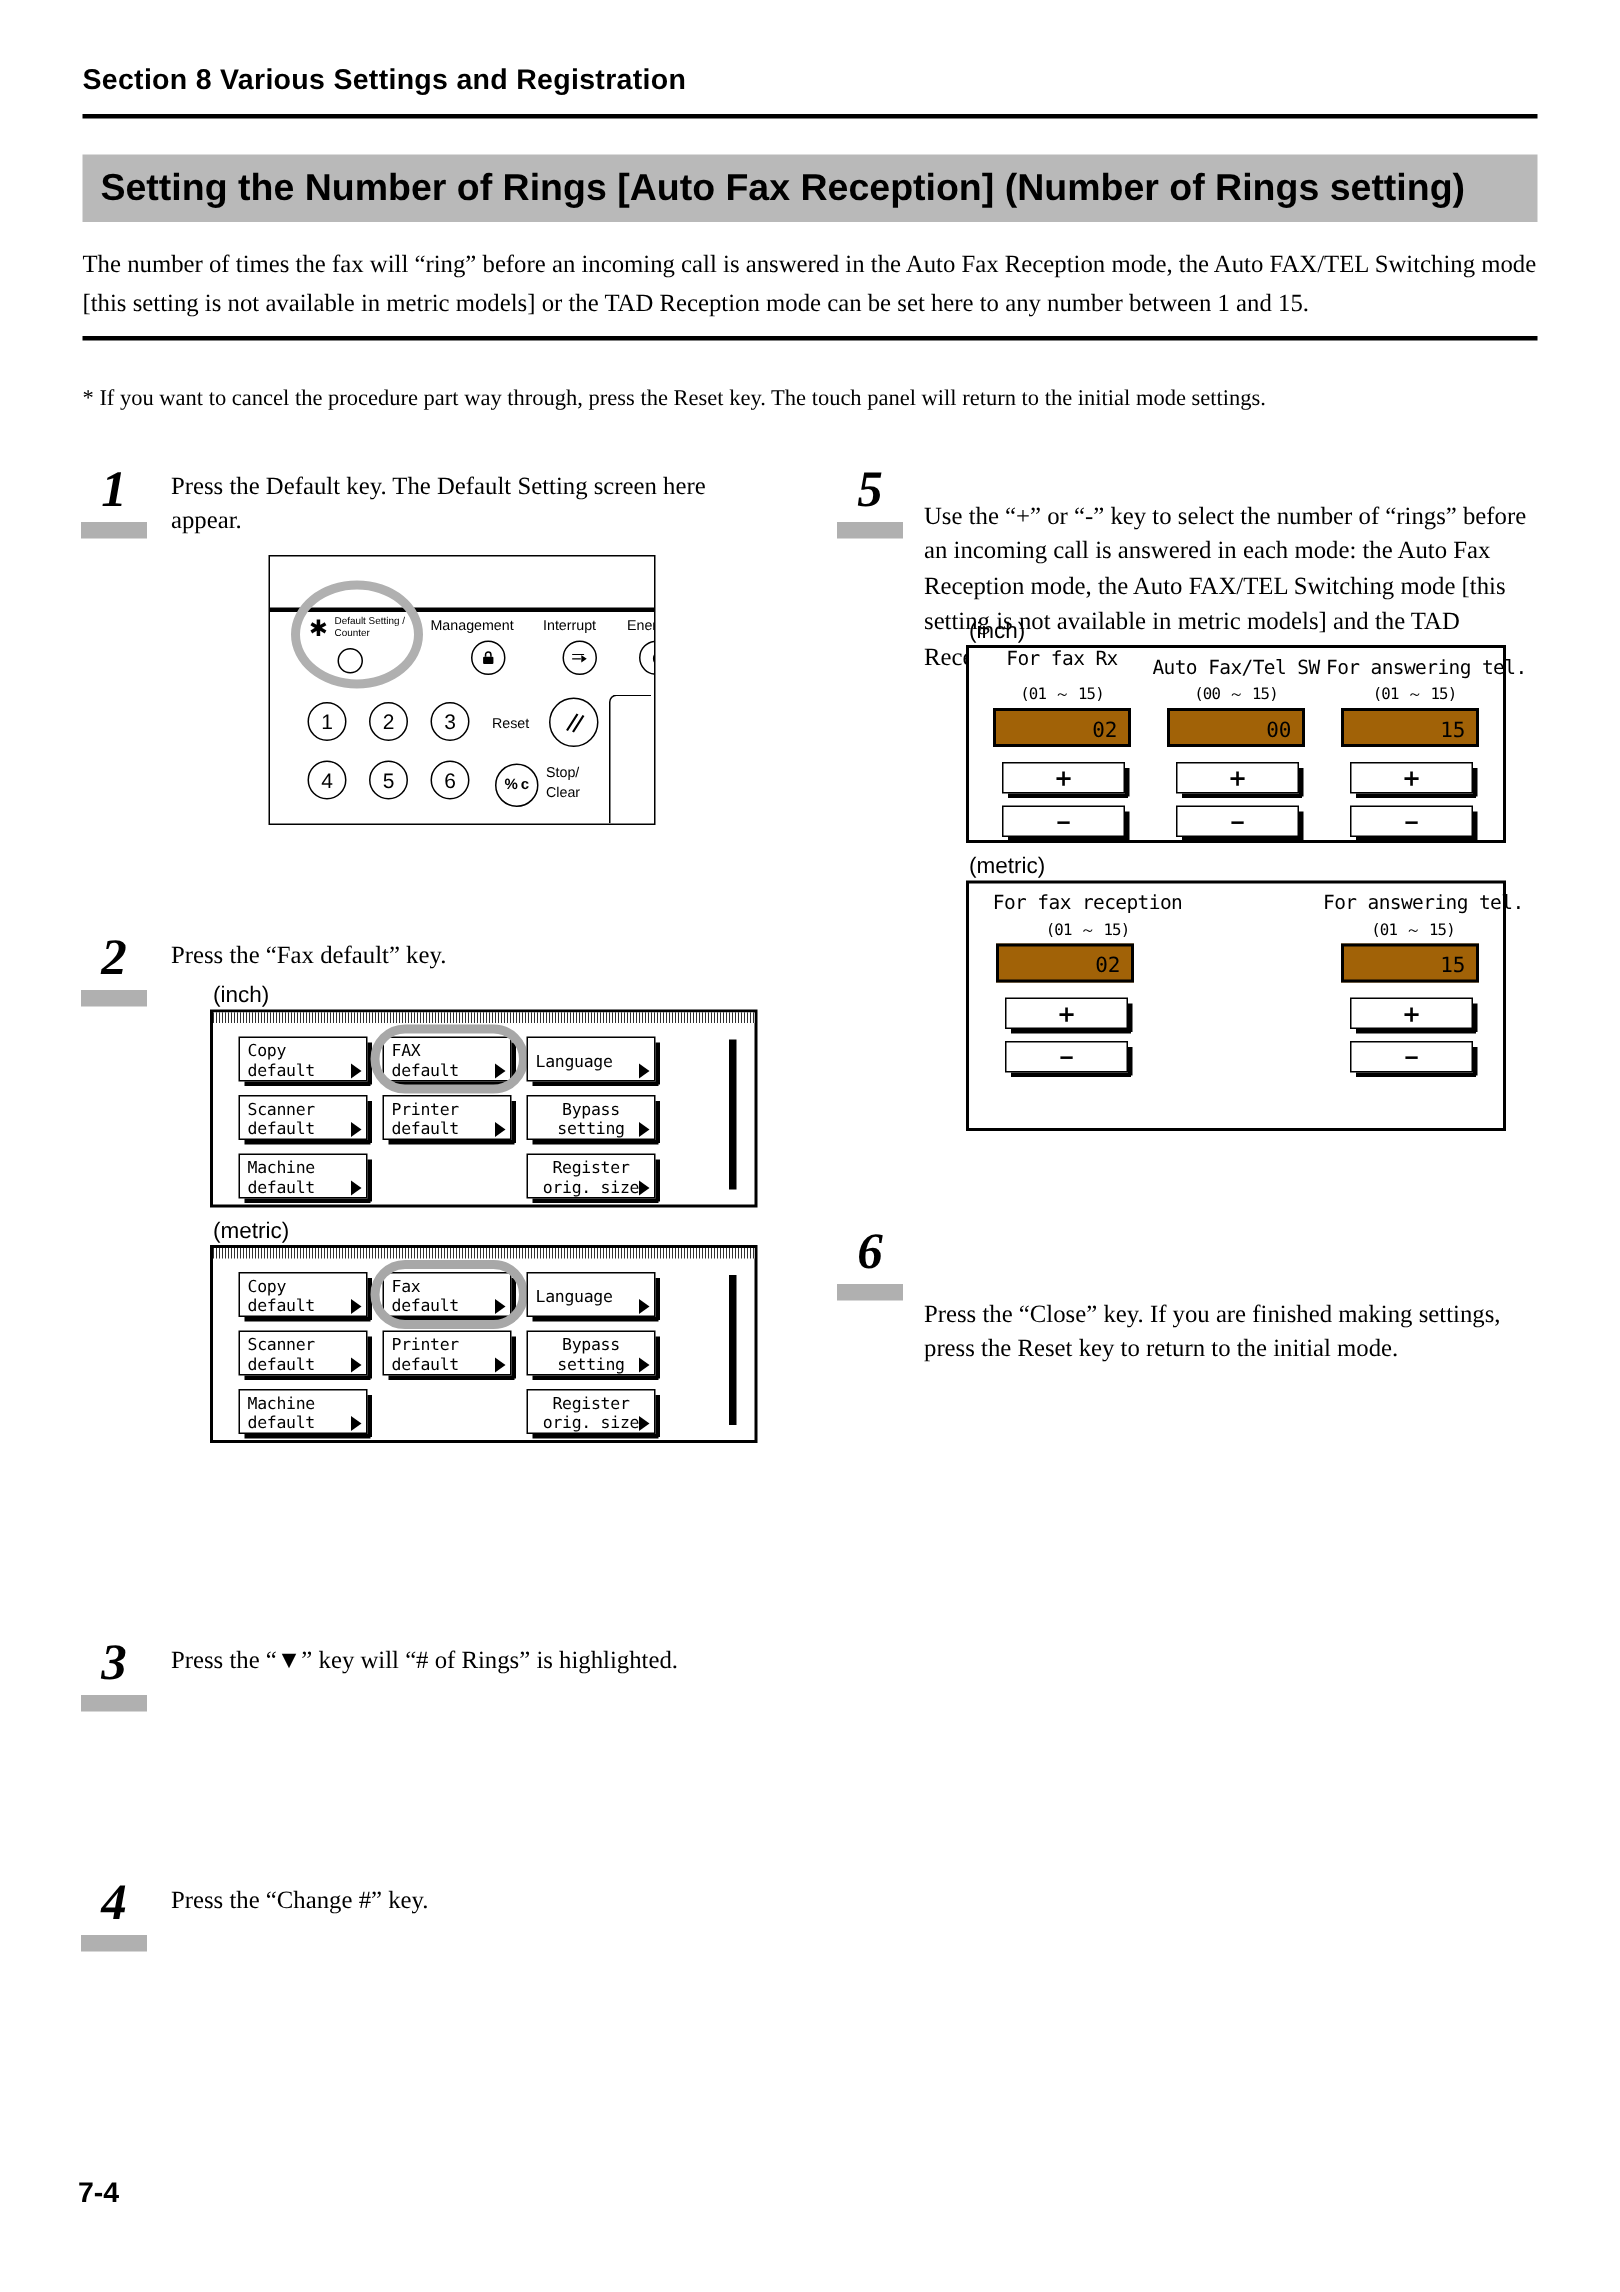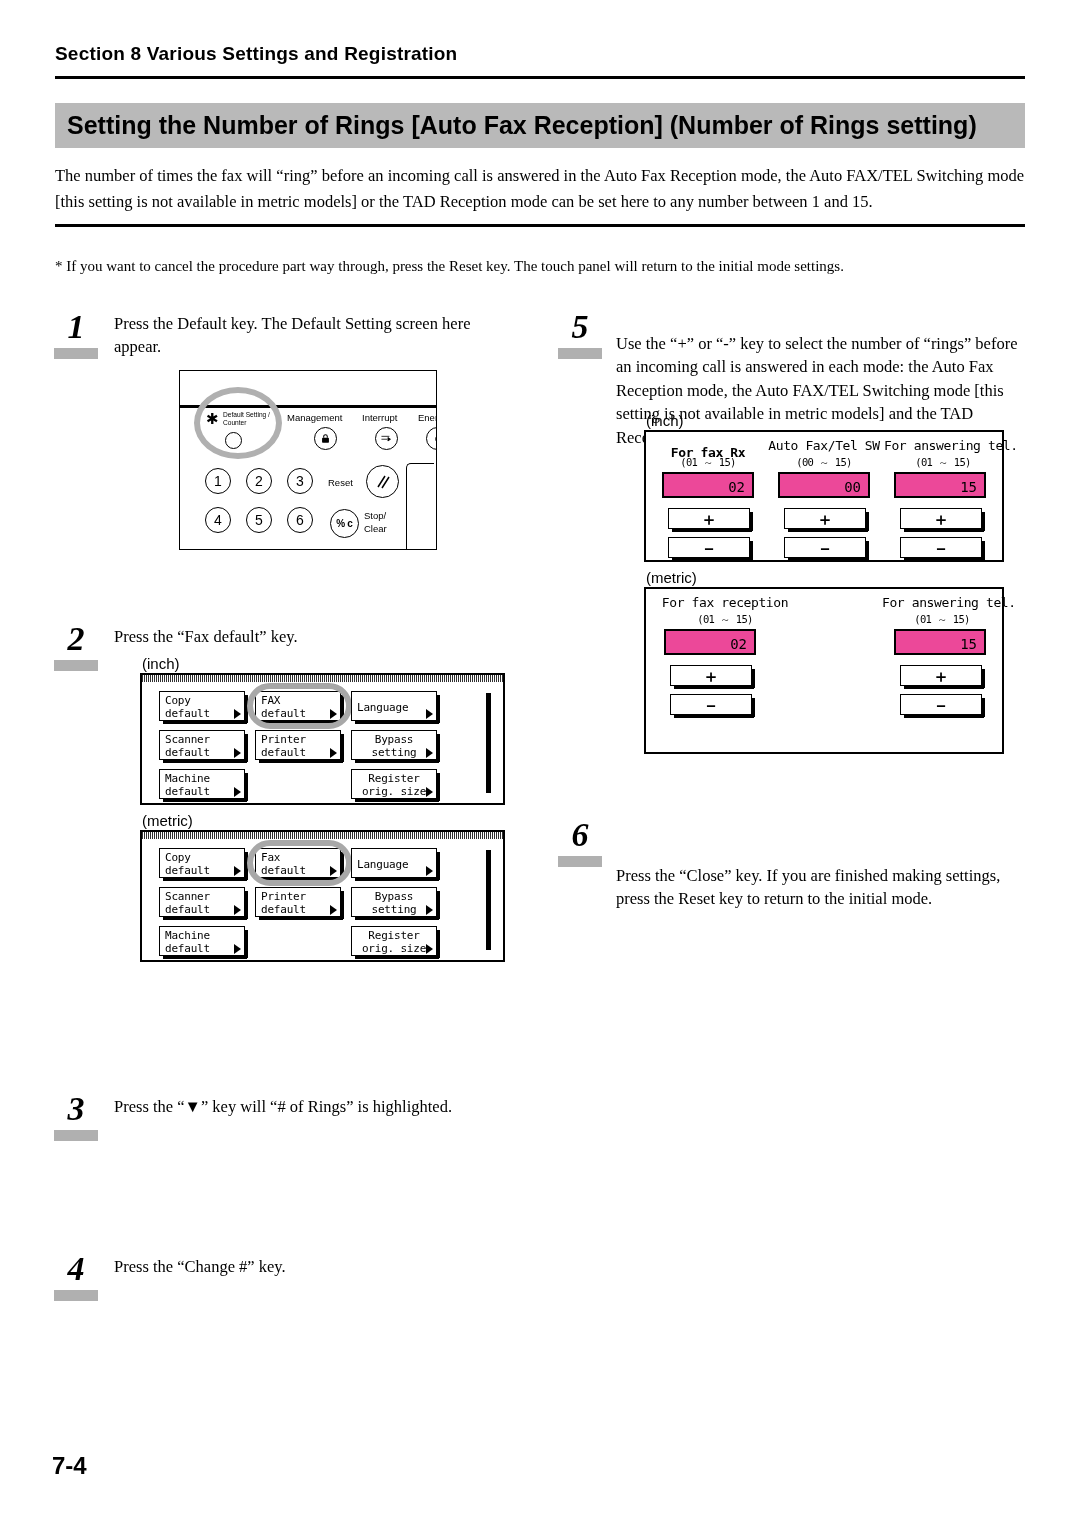--- a/index.html
+++ b/index.html
@@ -271,21 +271,21 @@
     position: absolute;
     text-align: center;
     font-family: "DejaVu Sans Mono", monospace;
     font-size: 10.5px;
     letter-spacing: -0.6px;
     white-space: nowrap;
   }
   .ring-value {
     position: absolute;
     border: 2.4px solid #000;
-    background: #ec4899;
+    background: #a16207;
     box-sizing: border-box;
     font-family: "DejaVu Sans Mono", monospace;
     font-size: 14px;
     text-align: right;
     padding-right: 7px;
     line-height: 26px;
   }
   .pmkey {
     position: absolute;
     border: 1.8px solid #000;
@@ -311,21 +311,21 @@
     width: 100%; height: 3px;
     background: #000;
   }
 
   
   .page-no {
     position: absolute;
     left: 52px;
     top: 1452px;
     font-family: "Liberation Sans", sans-serif;
-    font-size: 24px;
+    font-size: 19px;
     font-weight: bold;
   }
 </style>
 </head>
 <body>
 
 <div class="section-header">Section 8  Various Settings and Registration</div>
 <div class="rule-top"></div>
 
 <div class="title-bar">
@@ -504,21 +504,21 @@
 <div class="step-bar" style="left:54px; top:1290px;"></div>
 <div class="step-text" style="left:114px; top:1255px; width:420px;">Press the “Change #” key.</div>
 
 <div class="step-num" style="left:552px; top:310px;">5</div>
 <div class="step-bar" style="left:558px; top:348px;"></div>
 <div class="step-text" style="left:616px; top:296px; width:402px;margin-top:36px;">Use the “+” or “-” key to select the number of “rings” before an incoming call is answered in each mode: the Auto Fax Reception mode, the Auto FAX/TEL Switching mode [this setting is not available in metric models] and the TAD Reception mode.</div>
 
 <div class="unit-label" style="left:646px; top:412px;">(inch)</div>
 <div class="panel" style="left:644px; top:430px; width:360px; height:132px;">
 
-  <div class="ring-col-title" style="left:8px; top:13px; width:108px;font-weight:bold;">For fax Rx</div>
+  <div class="ring-col-title" style="left:8px; top:0; width:108px;">For fax Rx</div>
   <div class="ring-col-range" style="left:8px; top:24px; width:108px;">(01 ～ 15)</div>
   <div class="ring-value" style="left:16px; top:40px; width:92px; height:26px;">02</div>
   <div class="pmkey" style="left:22px; top:76px; width:82px; height:21px;">＋</div>
   <div class="pmkey" style="left:22px; top:105px; width:82px; height:21px;">－</div>
 
   <div class="ring-col-title" style="left:122px; top:6px; width:112px;">Auto Fax/Tel SW</div>
   <div class="ring-col-range" style="left:122px; top:24px; width:112px;">(00 ～ 15)</div>
   <div class="ring-value" style="left:132px; top:40px; width:92px; height:26px;">00</div>
   <div class="pmkey" style="left:138px; top:76px; width:82px; height:21px;">＋</div>
   <div class="pmkey" style="left:138px; top:105px; width:82px; height:21px;">－</div>

